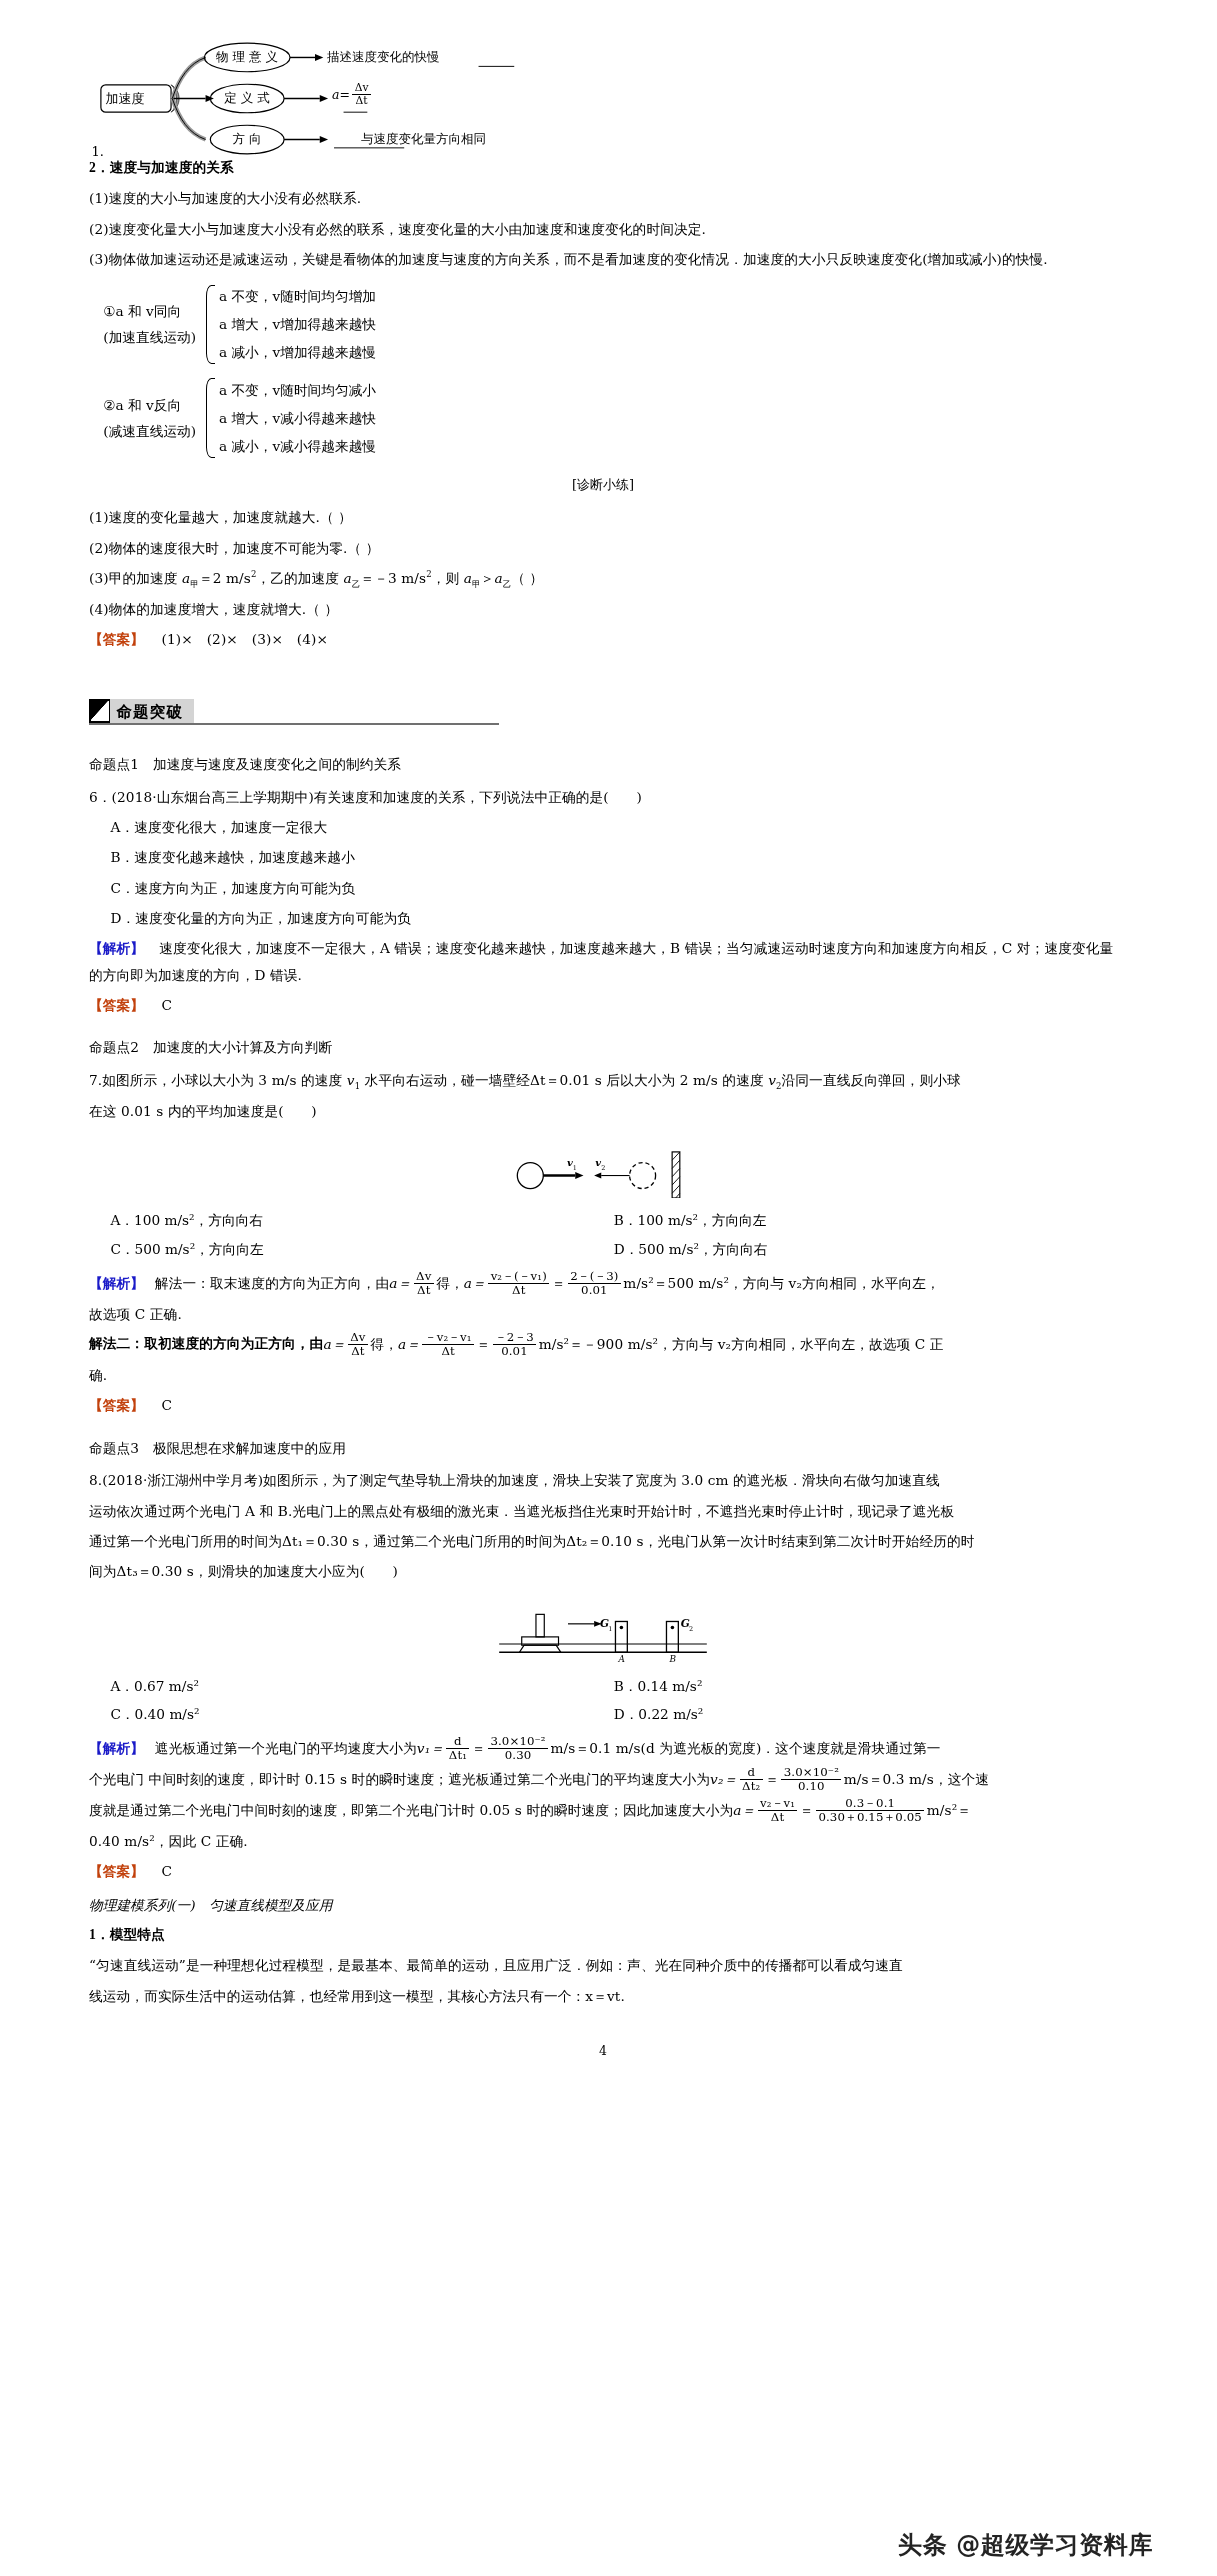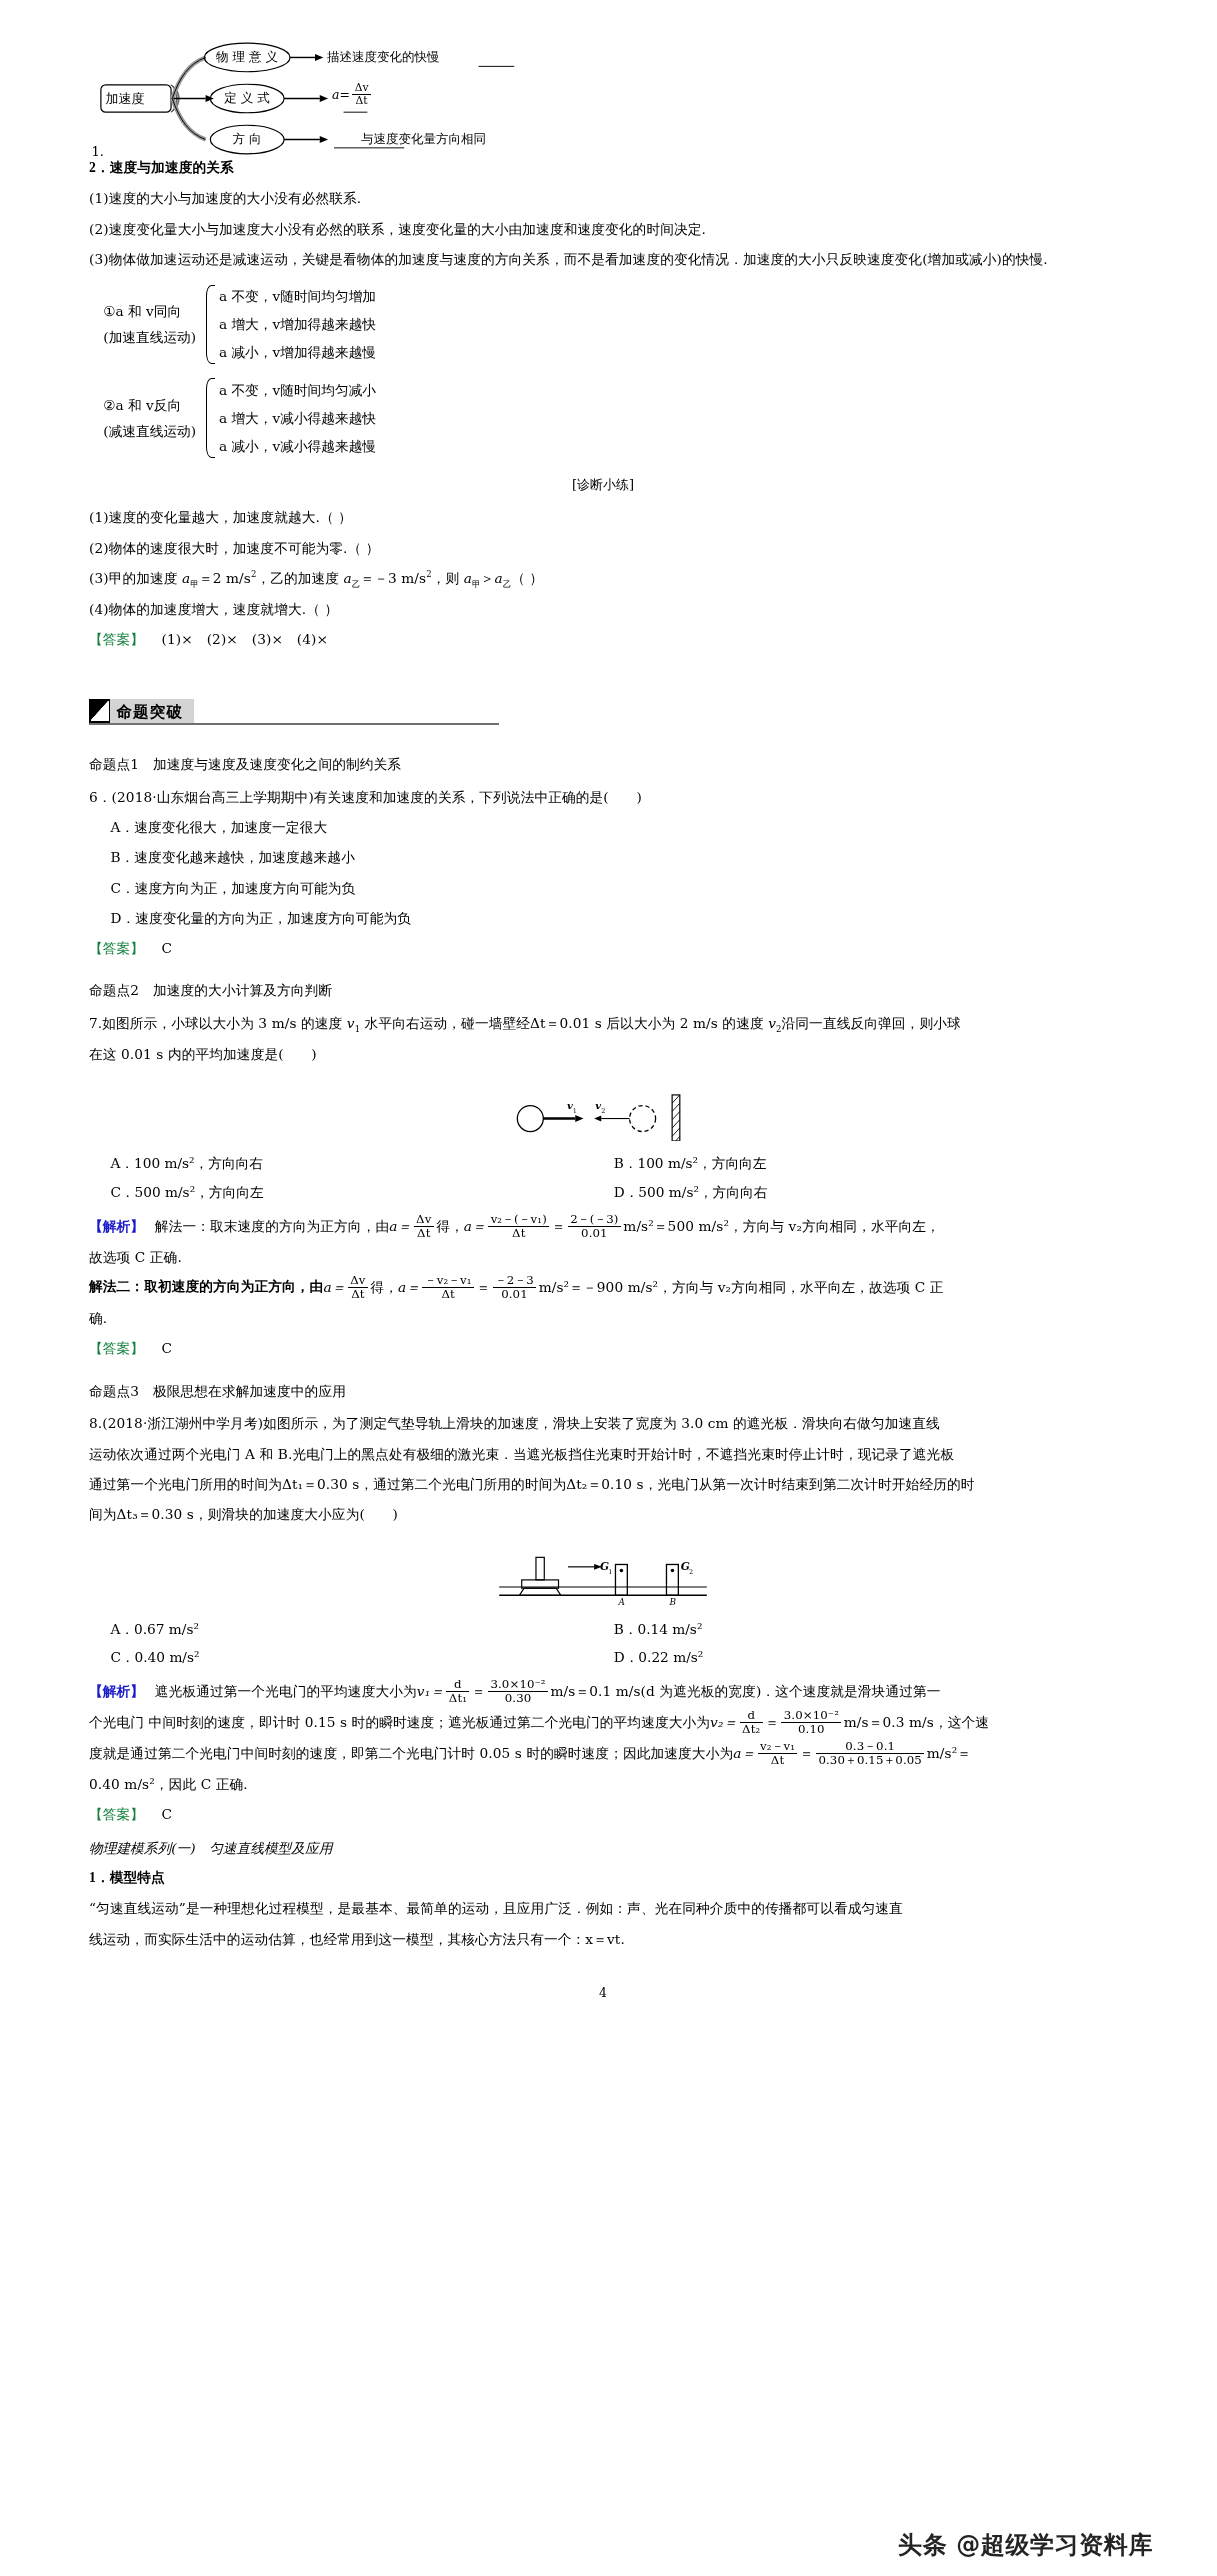--- a/index.html
+++ b/index.html
@@ -18,21 +18,21 @@
     min-height: 2576px;
     padding: 36px 101px 24px 89px;
   }
 
   
   .ln { font-size: 13.7px; line-height: 1.95; margin: 0 0 3.6px 0; letter-spacing: 0.1px; }
   .bold { font-weight: bold; font-family: Liberation Serif, serif; }
   sup { font-size: .62em; vertical-align: super; }
   sub { font-size: .62em; vertical-align: sub; }
 
-  .tag-ans { color:#15803d; font-weight:normal; }
+  .tag-ans { color:#c2410c; font-weight:bold; }
   .tag-sol { color:#1a1ac8; font-weight:bold; }
 
   
   .concept-map { position: relative; height: 113px; margin: 6px 0 0 0; }
   .concept-map svg { position:absolute; left:0; top:0; }
   .cm-num { position:absolute; left:2.4px; bottom:-3.6px; font-size:13px; }
 
   
   .brace-block { display:flex; align-items:center; margin: 9.5px 0 9.5px 14.3px; }
   .brace-left { font-size:13.7px; line-height:1.9; text-align:left; white-space:nowrap; }
@@ -203,20 +203,24 @@
     </div>
     <div class="rule"></div>
   </div>
 
   <p class="ln point-head">命题点1　加速度与速度及速度变化之间的制约关系</p>
   <p class="ln">6．(2018·山东烟台高三上学期期中)有关速度和加速度的关系，下列说法中正确的是(　　)</p>
   <p class="ln" style="margin-left:21.4px">A．速度变化很大，加速度一定很大</p>
   <p class="ln" style="margin-left:21.4px">B．速度变化越来越快，加速度越来越小</p>
   <p class="ln" style="margin-left:21.4px">C．速度方向为正，加速度方向可能为负</p>
   <p class="ln" style="margin-left:21.4px">D．速度变化量的方向为正，加速度方向可能为负</p>
+  <p class="ln">
+    <span class="tag-sol">【解析】</span>
+    <span style="margin-left:10.7px">速度变化很大，加速度不一定很大，A 错误；速度变化越来越快，加速度越来越大，B 错误；当匀减速运动时速度方向和加速度方向相反，C 对；速度变化量的方向即为加速度的方向，D 错误.</span>
+  </p>
   <p class="ln">
     <span class="tag-ans">【答案】</span>
     <span style="margin-left:13px">C</span>
   </p>
 
   <p class="ln point-head">命题点2　加速度的大小计算及方向判断</p>
   <p class="ln">
     <span>7.如图所示，小球以大小为 3 m/s 的速度 </span><i>v</i><sub>1</sub><span> 水平向右运动，碰一墙壁经Δt＝0.01 s 后以大小为 2 m/s 的速度 </span><i>v</i><sub>2</sub><span>沿同一直线反向弹回，则小球</span>
   </p>
   <p class="ln">在这 0.01 s 内的平均加速度是(　　)</p>

